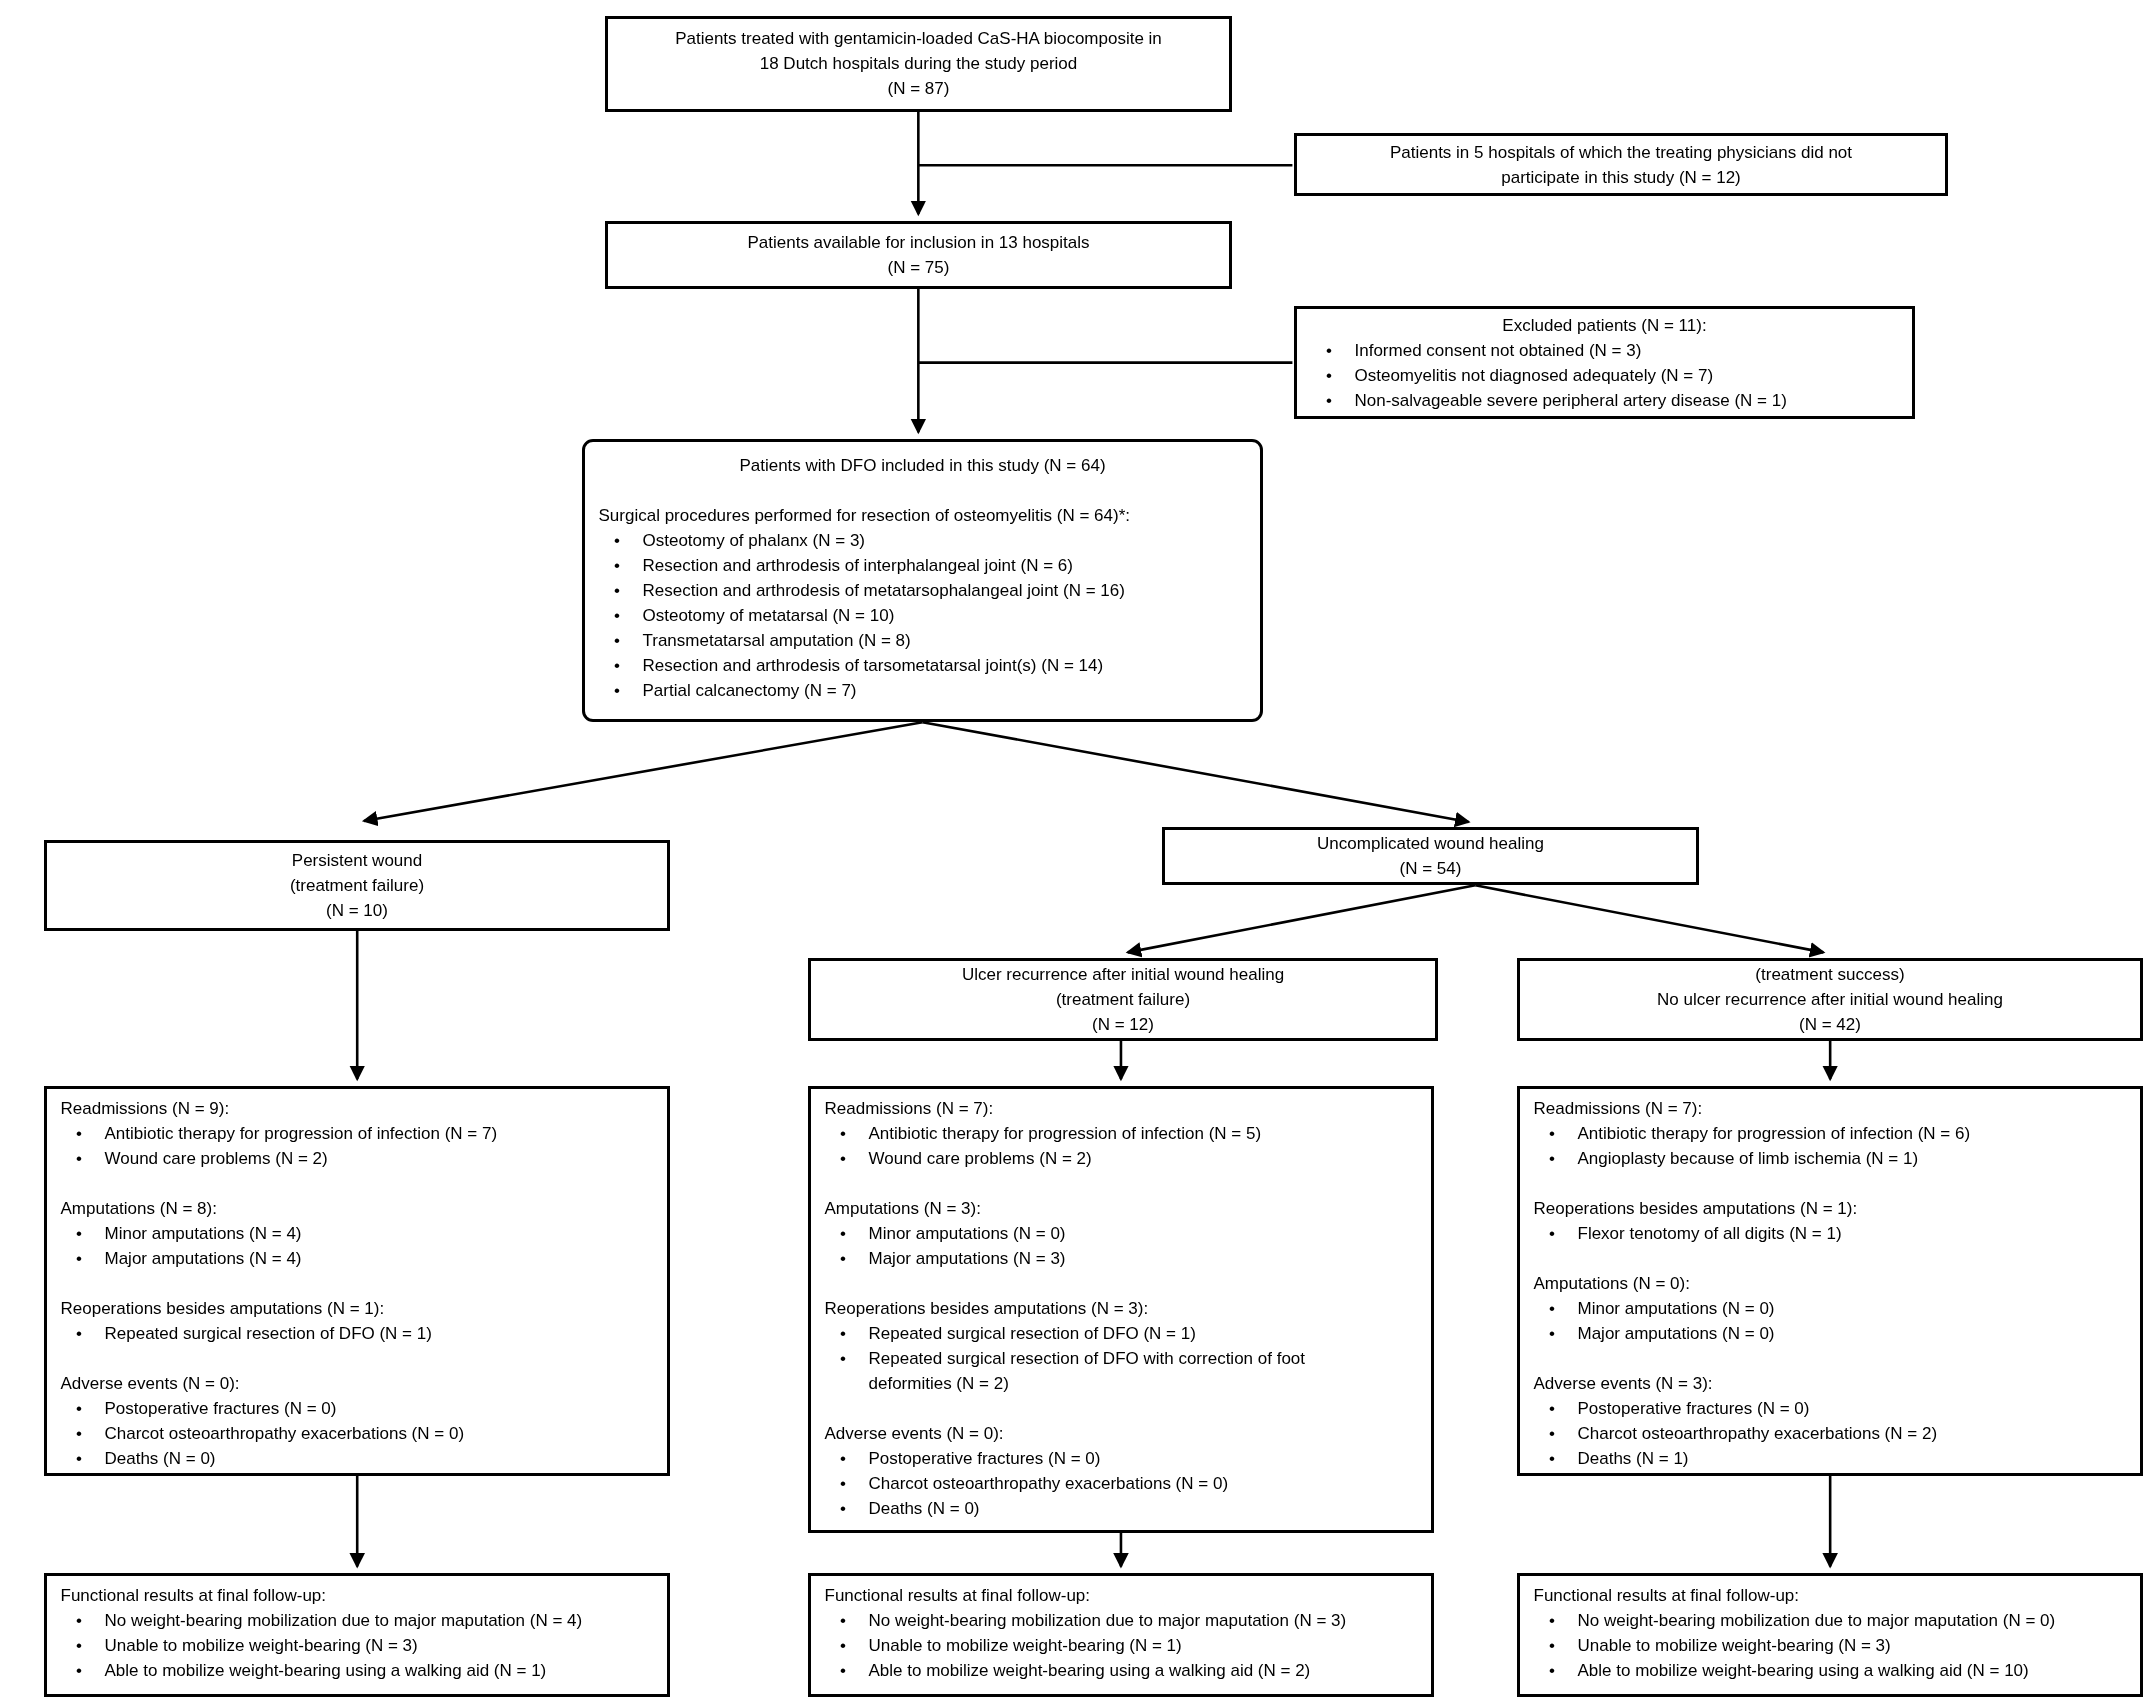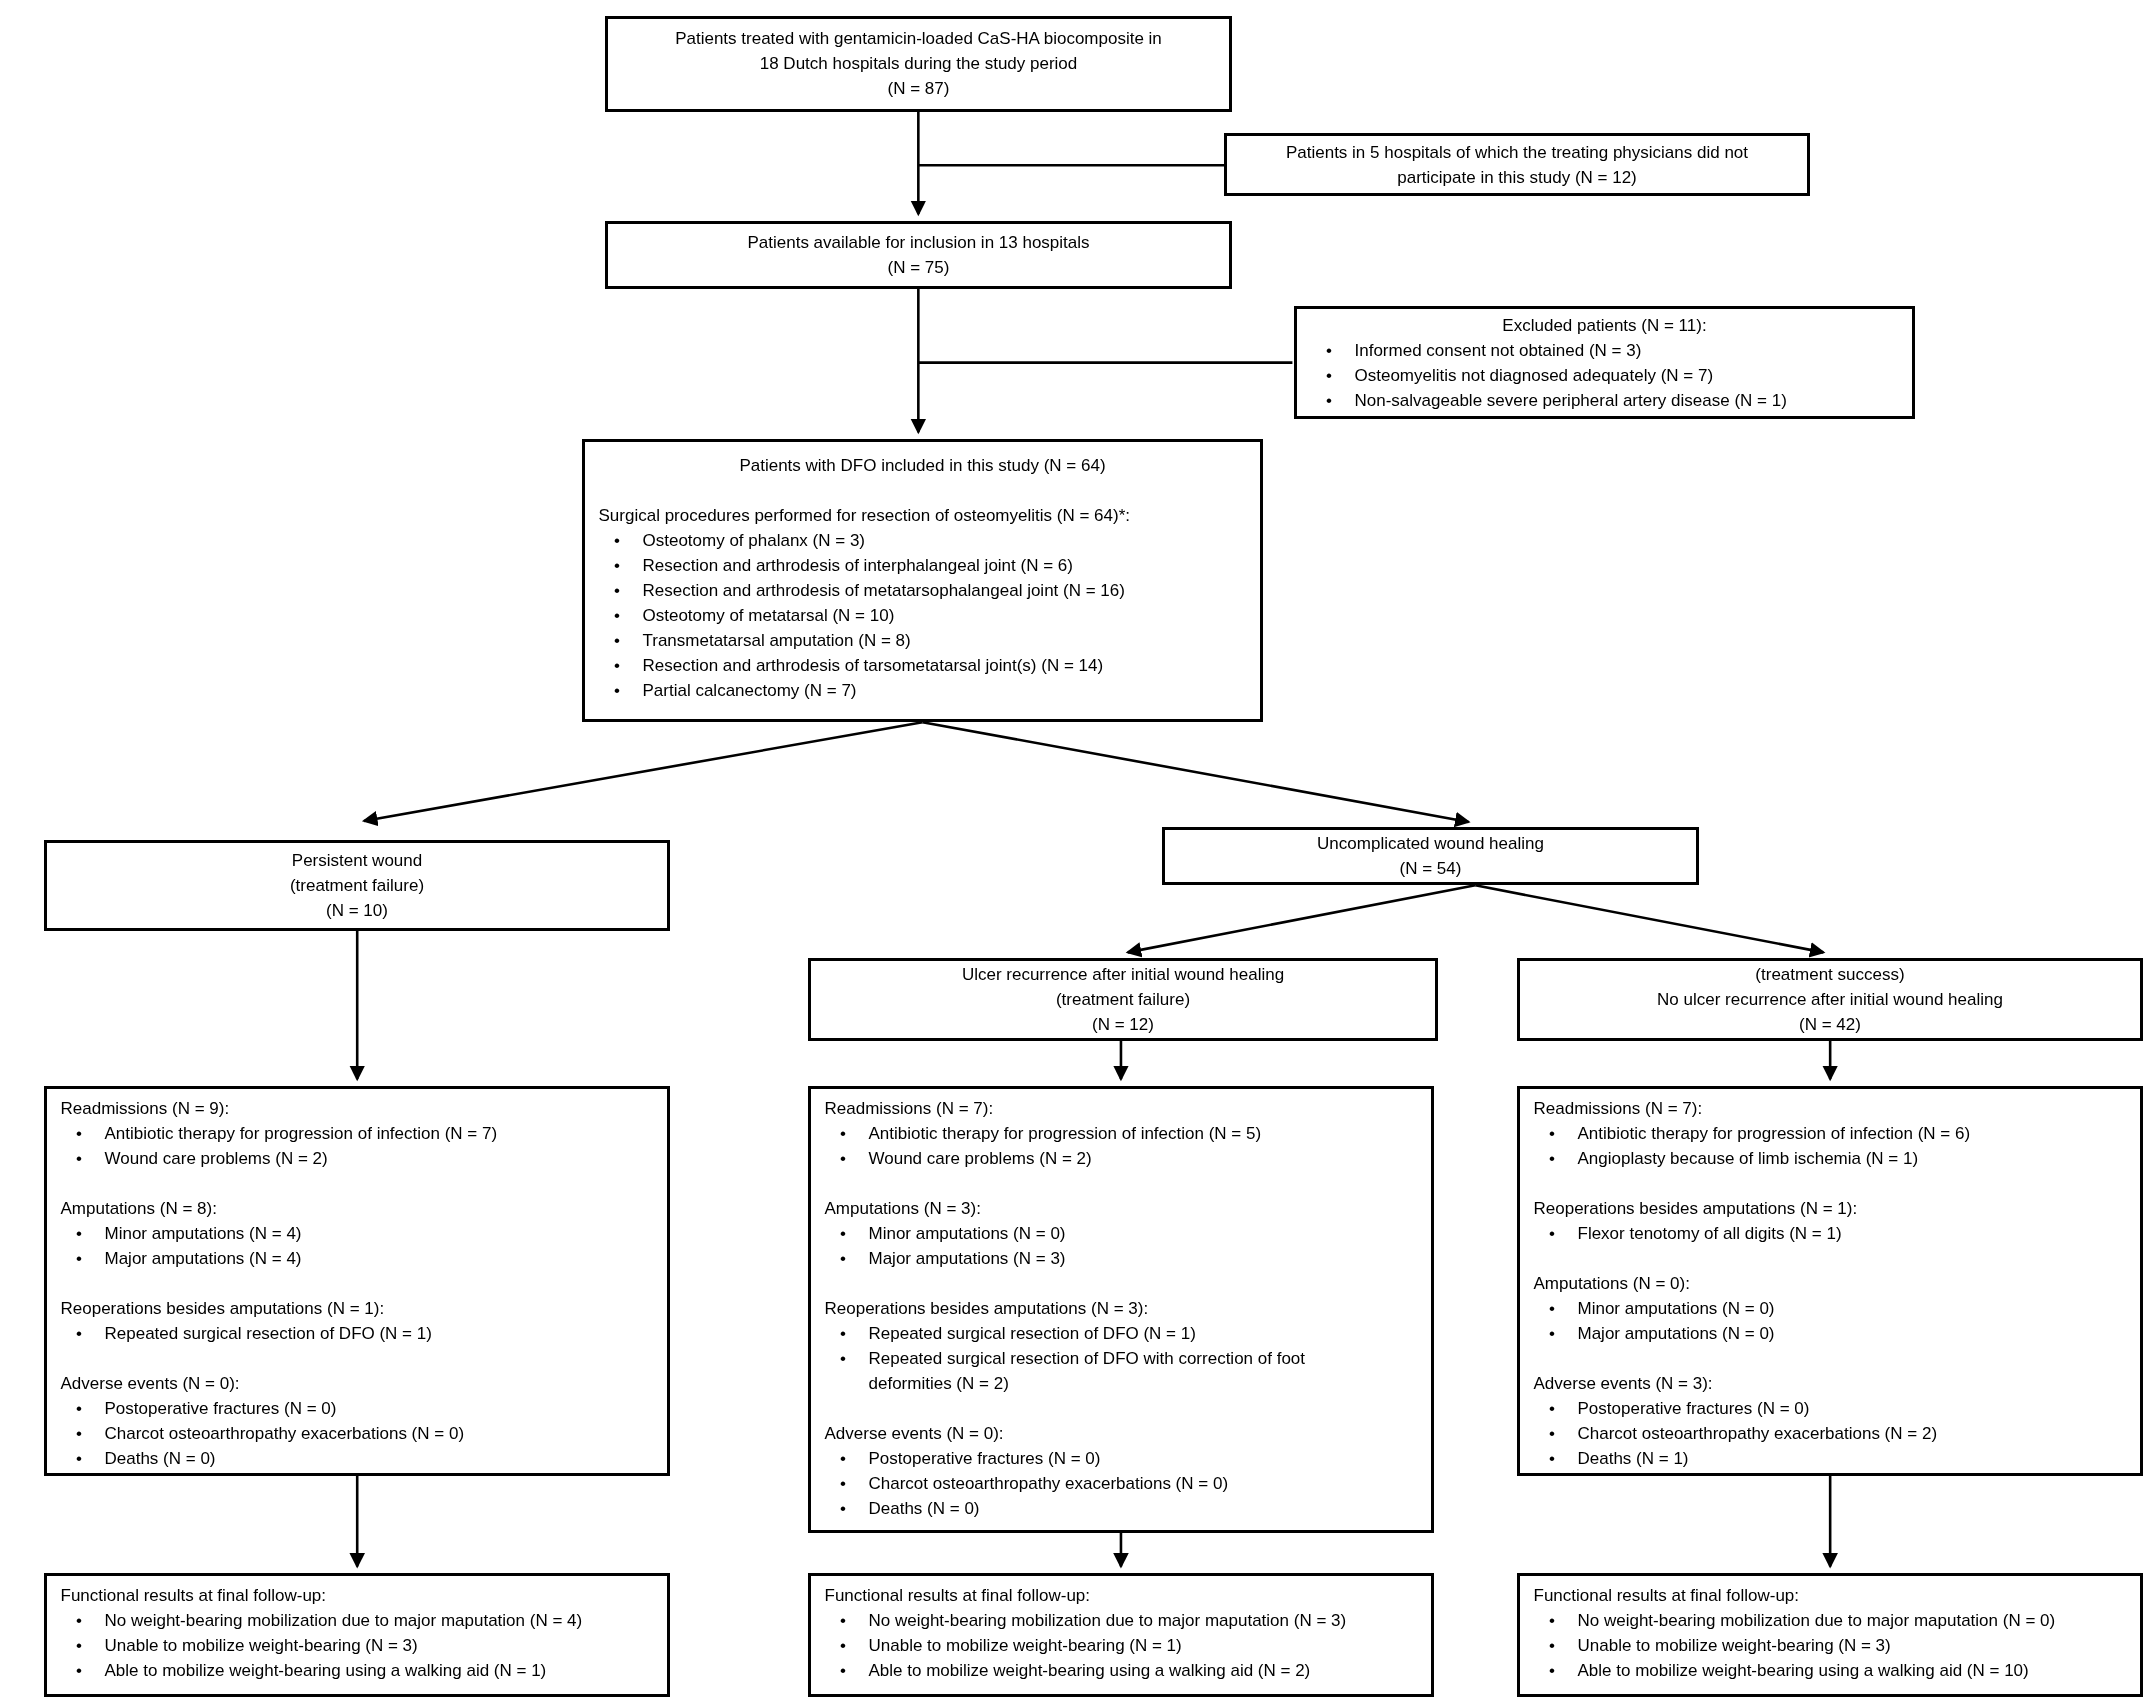--- a/index.html
+++ b/index.html
@@ -38,24 +38,24 @@
   .ln { width: 100%; }
   .ln-c { text-align: center; }
   .ln-h { text-align: left; }
   .ln-b { position: relative; padding-left: 44px; box-sizing: border-box; }
   .ln-b .blt { position: absolute; left: 15.6px; top: 0; }
   .ln-w { padding-left: 44px; box-sizing: border-box; }
   .ln-g { height: 25px; }
 
   
   #box-treated            { left: 605px; top: 15.6px;   width: 627px; height: 96px; }
-  #box-not-participating  { left: 1224px; top: 133px;  width: 586px; height: 63px; }
+  #box-not-participating  { left: 1294px; top: 133px;  width: 654px; height: 63px; }
   #box-available          { left: 605px; top: 221px;  width: 627px; height: 68px; }
   #box-excluded           { left: 1294px; top: 306px;  width: 621px; height: 113px; padding-left: 13.5px; padding-right: 13.5px; box-sizing: border-box; }
-  #box-included           { left: 582px; top: 439px;  width: 681px; height: 283px; }
+  #box-included           { left: 582px; top: 439px;  width: 681px; height: 283px; border-radius: 11px; }
   #box-persistent         { left: 44px;   top: 840px; width: 626px; height: 91px; }
   #box-uncomplicated      { left: 1162px; top: 827px; width: 537px; height: 58px; }
   #box-ulcer              { left: 808px; top: 958px; width: 630px; height: 83px; }
   #box-no-ulcer           { left: 1517px; top: 958px; width: 626px; height: 83px; }
   #box-outcomes-persistent{ left: 44px;   top: 1086px; width: 626px; height: 390px; }
   #box-outcomes-ulcer     { left: 808px; top: 1086px; width: 626px; height: 447px; }
   #box-outcomes-no-ulcer  { left: 1517px; top: 1086px; width: 626px; height: 390px; }
   #box-functional-persistent { left: 44px;   top: 1573px; width: 626px; height: 124px; }
   #box-functional-ulcer      { left: 808px; top: 1573px; width: 626px; height: 124px; }
   #box-functional-no-ulcer   { left: 1517px; top: 1573px; width: 626px; height: 124px; }

